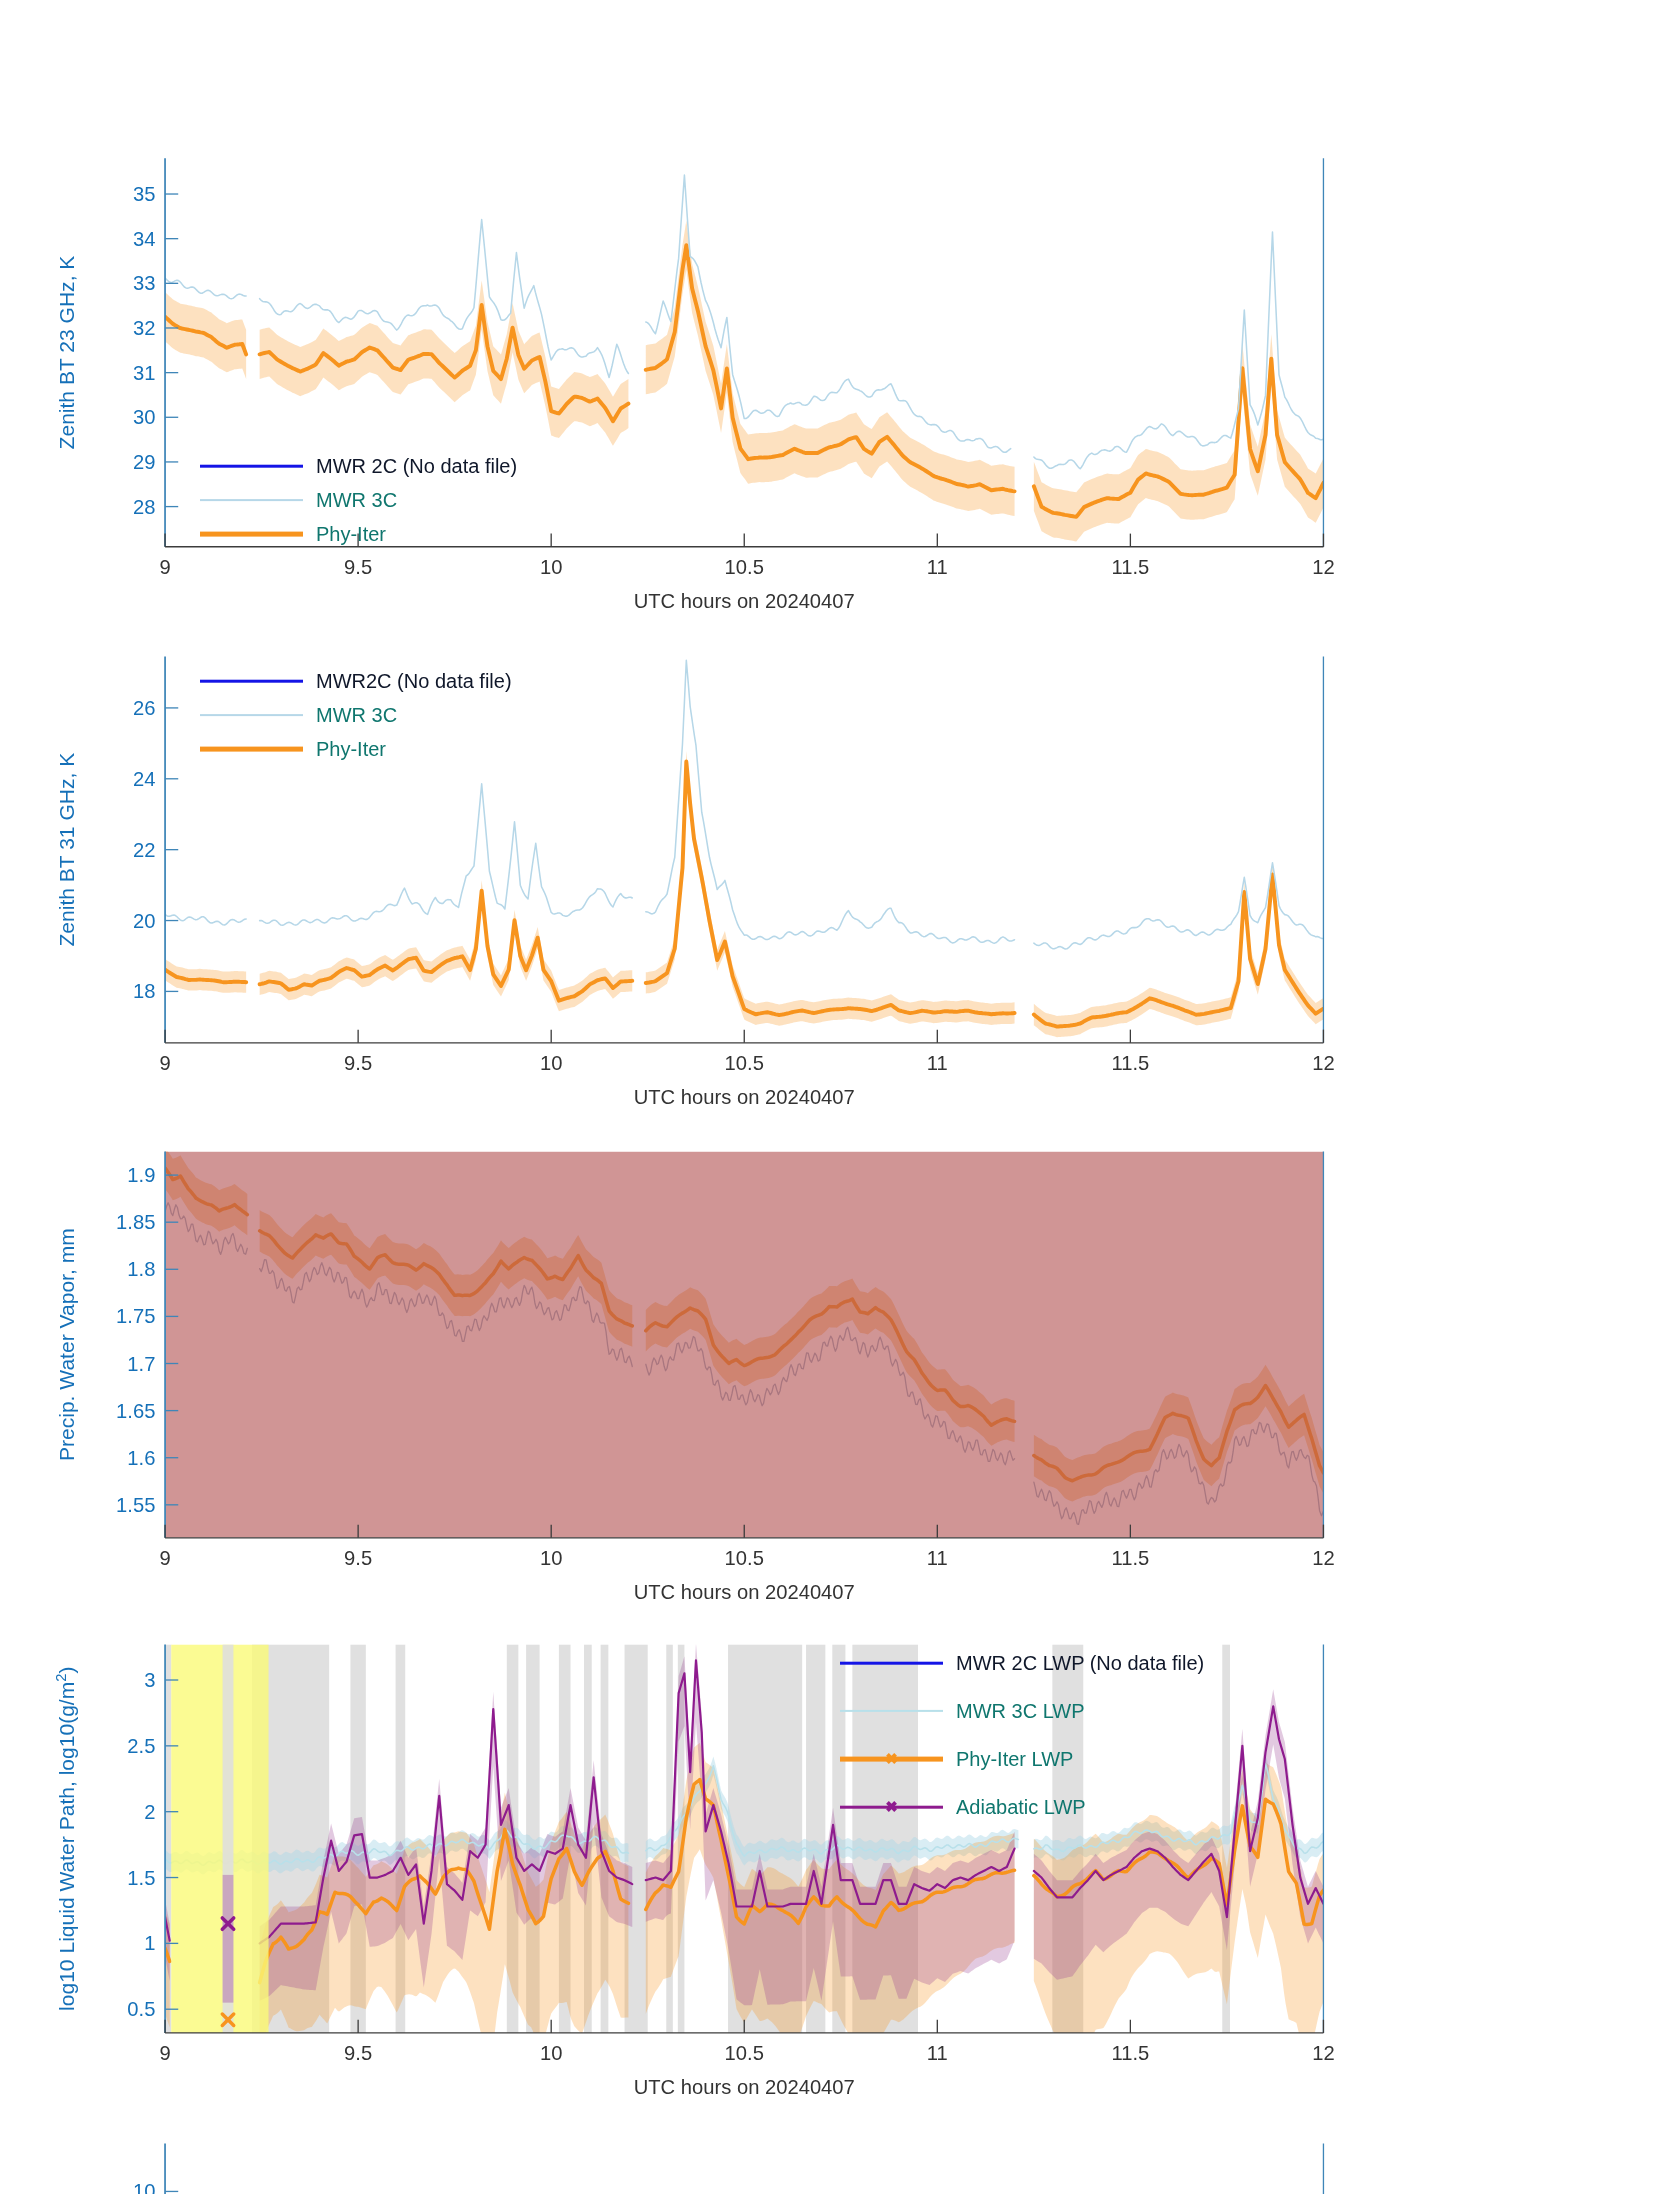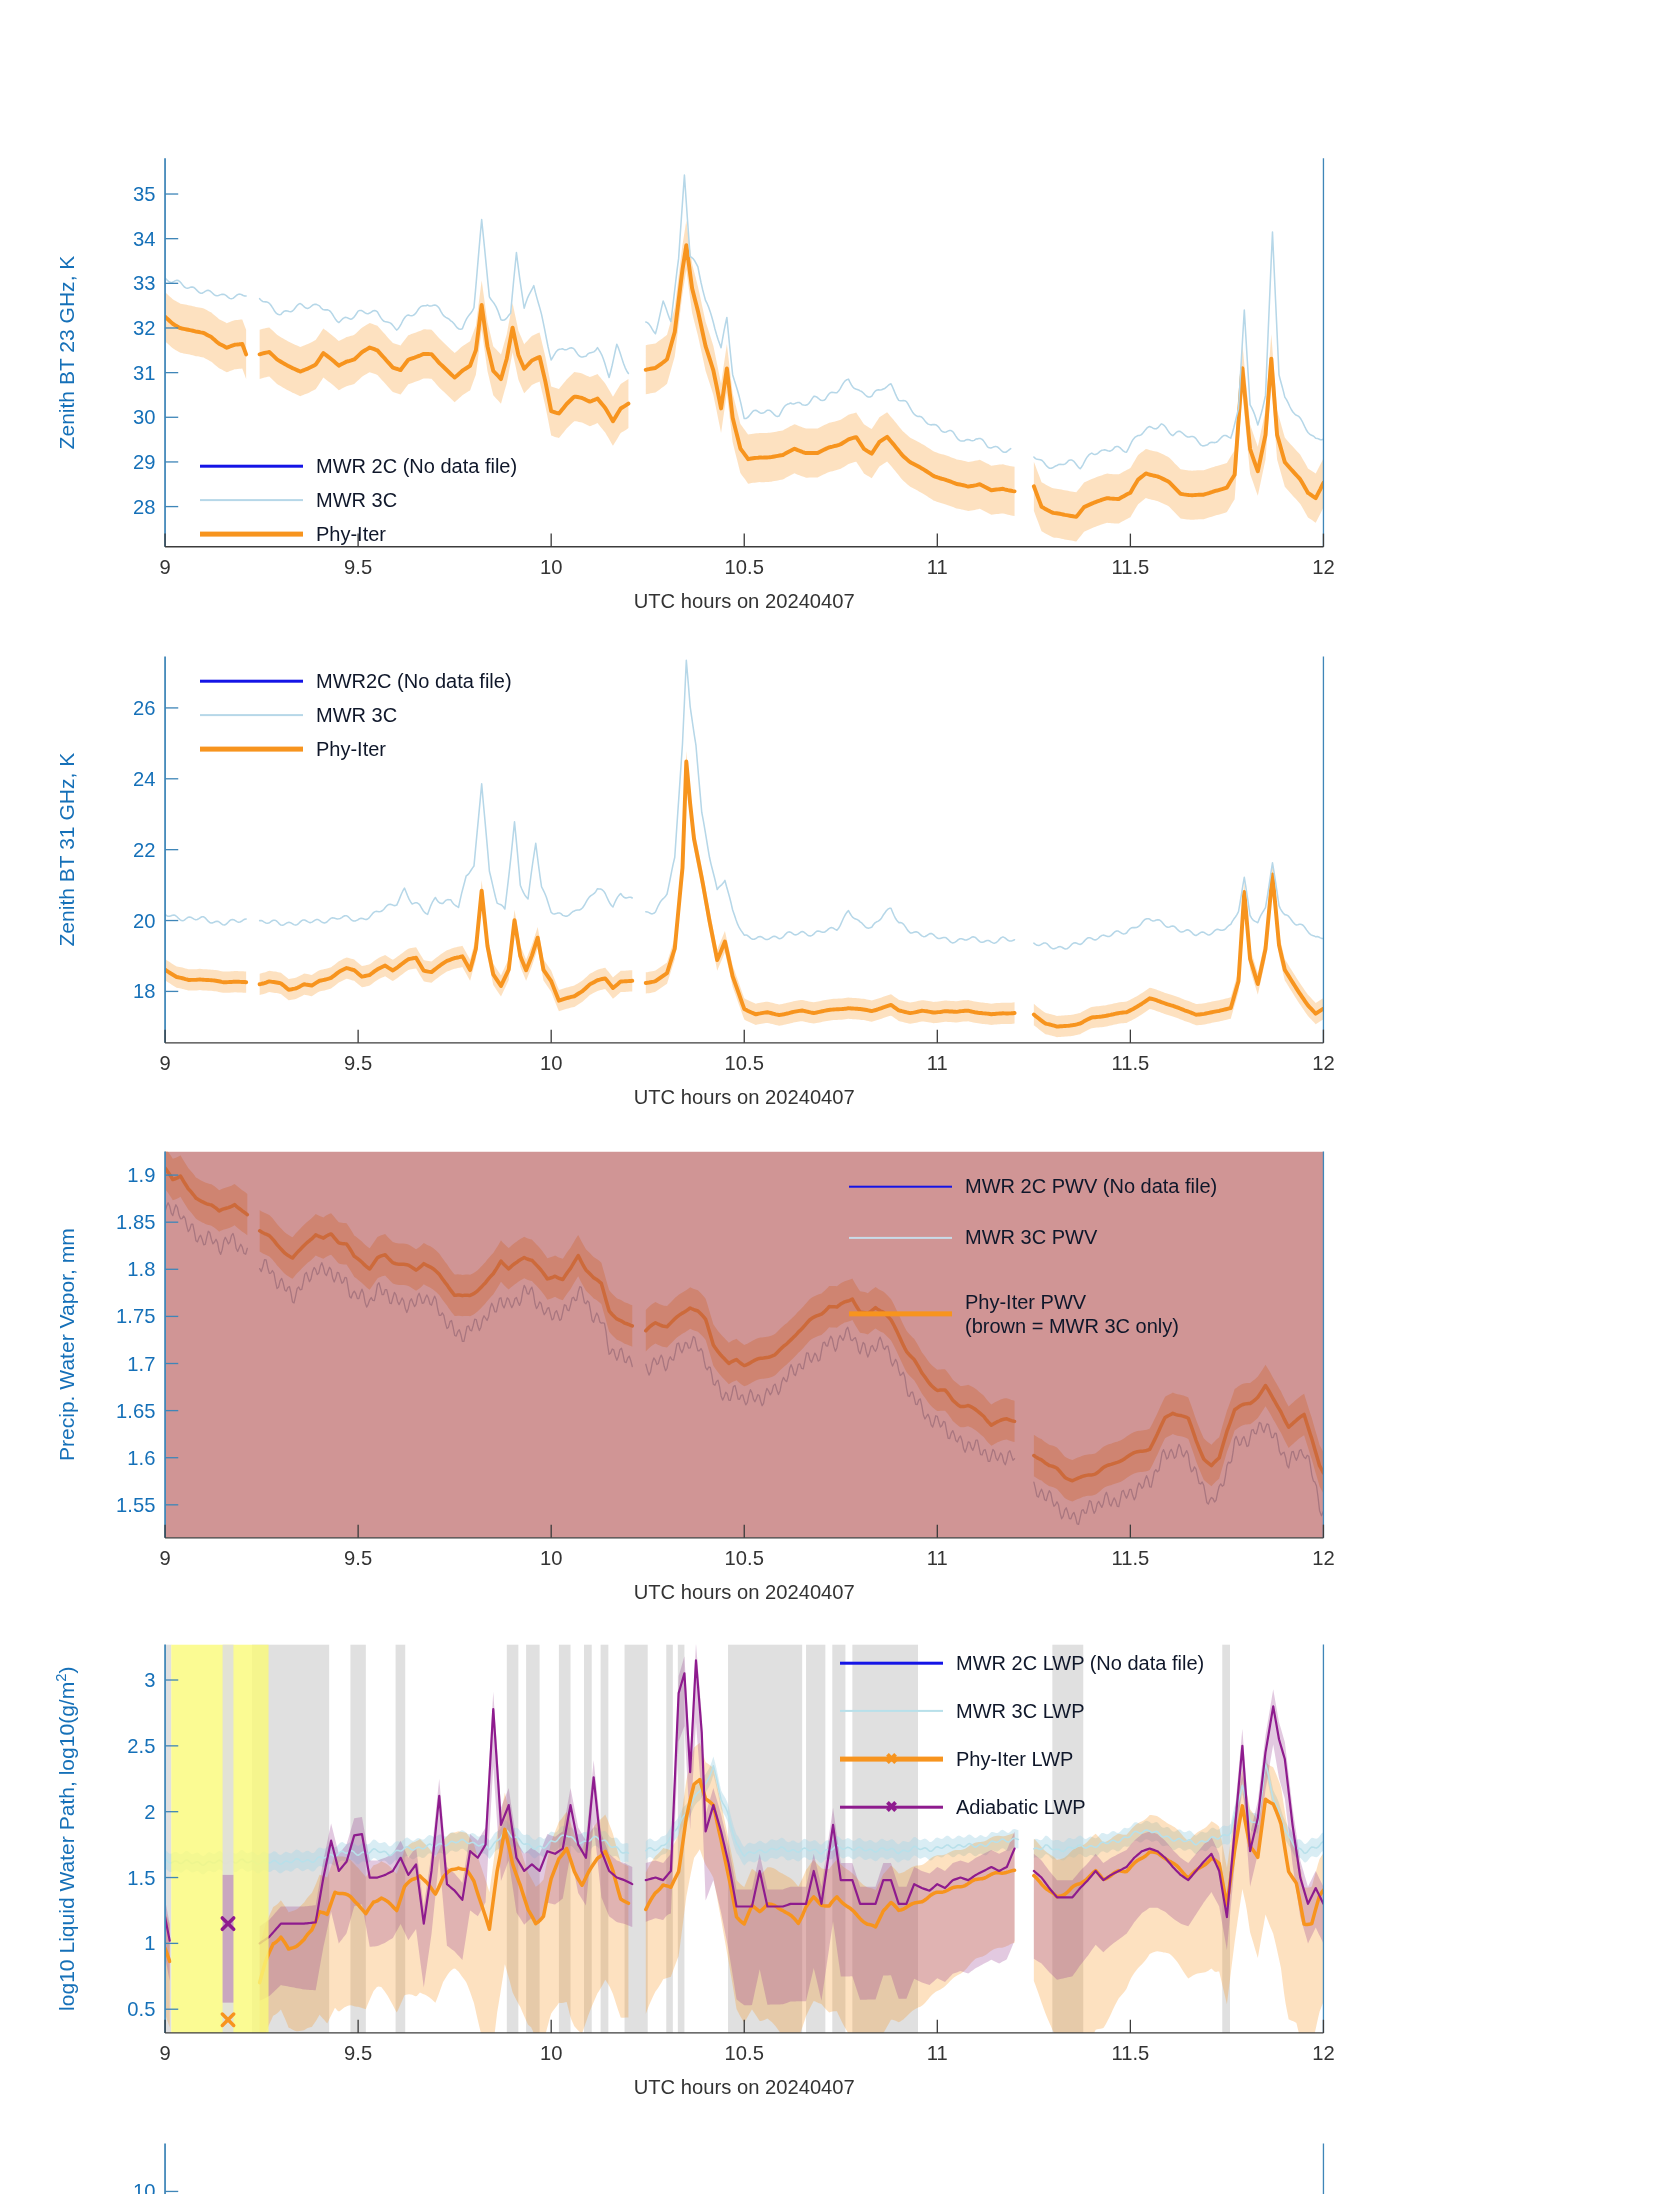--- a/index.html
+++ b/index.html
@@ -6,21 +6,21 @@
   body{width:1679px;height:2633px;position:relative;font-family:"Liberation Sans",sans-serif;}
   .chart{position:absolute;left:0;width:1679px;}
   .chart svg{position:absolute;left:0;top:0;}
   .legend{position:absolute;z-index:5;}
   .lrow{display:flex;align-items:center;height:34px;}
   .legend.tall .lrow{height:51px;}
   .legend.tall4 .lrow{height:48px;}
   .sw{position:relative;width:103px;flex:0 0 103px;display:inline-block;height:17.6px;}
   .sw .bar{position:absolute;left:0;right:0;top:50%;transform:translateY(-50%);display:block;height:2.2px;background:#888;}
   .sw .mk{position:absolute;left:50%;top:50%;transform:translate(-50%,-52%);font-style:normal;font-weight:bold;font-size:15px;display:none;}
-  .lt{margin-left:13px;font-size:20px;color:#0f172a;white-space:pre-line;line-height:1.22;}
+  .lt{margin-left:13px;font-size:20px;color:#0f766e;white-space:pre-line;line-height:1.22;}
   .lt.red{color:#0f172a;}
 </style>
 </head>
 <body>
 
 <section class="chart" id="c0" style="top: 110px; height: 518px;">
   <svg width="1679" height="518" viewBox="0 0 3825 1180">
       <defs>
         <clipPath id="clip0">
           <rect x="376" y="110" width="2639" height="885"></rect>
@@ -225,41 +225,20 @@
       <text x="1695.5" y="1007" text-anchor="middle" font-size="46" fill="#333333">10.5</text>
       <line x1="2135.333333333333" y1="945" x2="2135.333333333333" y2="915" stroke="#3c3c3c" stroke-width="3"></line>
       <text x="2135.333333333333" y="1007" text-anchor="middle" font-size="46" fill="#333333">11</text>
       <line x1="2575.166666666667" y1="945" x2="2575.166666666667" y2="915" stroke="#3c3c3c" stroke-width="3"></line>
       <text x="2575.166666666667" y="1007" text-anchor="middle" font-size="46" fill="#333333">11.5</text>
       <line x1="3015" y1="945" x2="3015" y2="915" stroke="#3c3c3c" stroke-width="3"></line>
       <text x="3015" y="1007" text-anchor="middle" font-size="46" fill="#333333">12</text>
       <text x="1695.5" y="1085" text-anchor="middle" font-size="46" fill="#333333">UTC hours on 20240407</text>
       <text transform="translate(168,505) rotate(-90)" text-anchor="middle" font-size="48" fill="#1570b8"><tspan>Precip. Water Vapor, mm</tspan></text>
     </svg>
-  <div class="legend tall" style="left: 849px; top: 38px;">
-    <div class="lrow">
-        <span class="sw">
-          <i class="bar" style="background: rgb(20, 20, 230); height: 2.6px;"></i>
-        </span>
-        <span class="lt red">MWR 2C PWV (No data file)</span>
-      </div>
-    <div class="lrow">
-        <span class="sw">
-          <i class="bar" style="background: rgb(200, 219, 232); height: 2.2px;"></i>
-        </span>
-        <span class="lt">MWR 3C PWV</span>
-      </div>
-    <div class="lrow" style="height:102px">
-        <span class="sw">
-          <i class="bar" style="background: rgb(247, 148, 30); height: 5.3px;"></i>
-        </span>
-        <span class="lt">Phy-Iter PWV
-(brown = MWR 3C only)</span>
-      </div>
-  </div>
 </section>
 
 <section class="chart" id="c3" style="top: 1619px; height: 496px;">
   <svg width="1679" height="496" viewBox="0 0 3825 1130">
       <defs>
         <clipPath id="clip3">
           <rect x="376" y="58" width="2639" height="885"></rect>
         </clipPath>
       </defs>
       <g clip-path="url(#clip3)">

